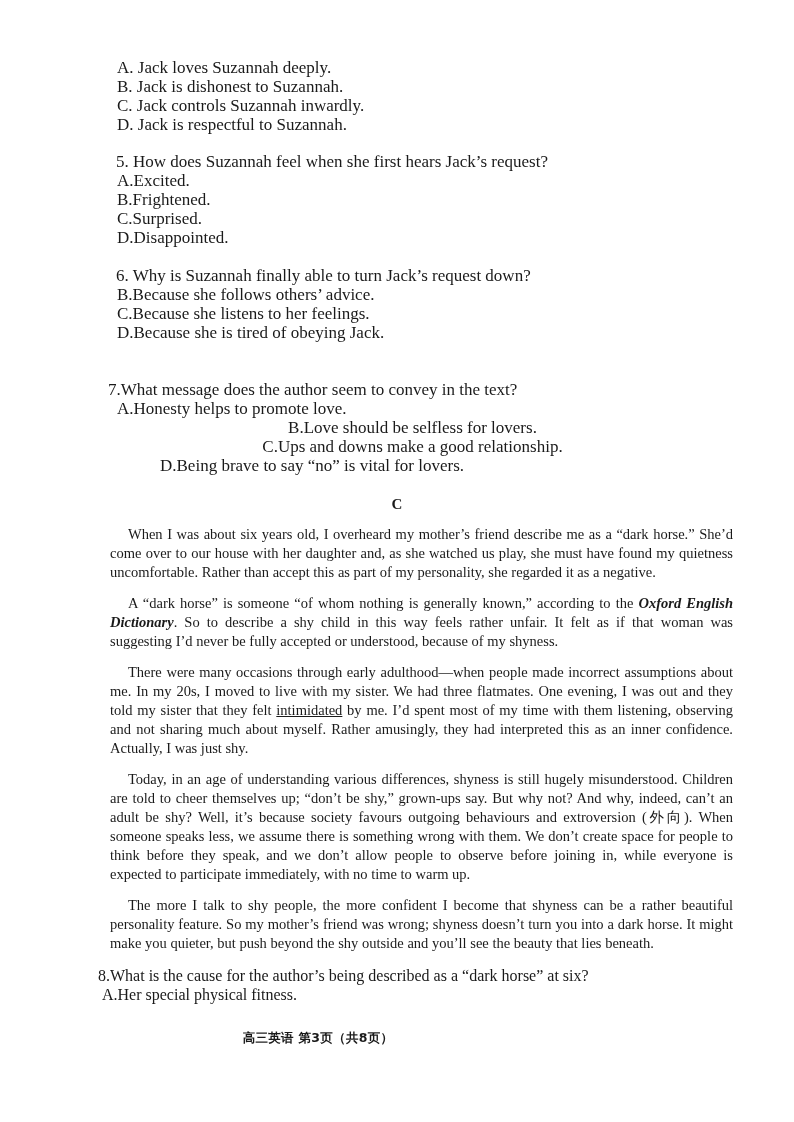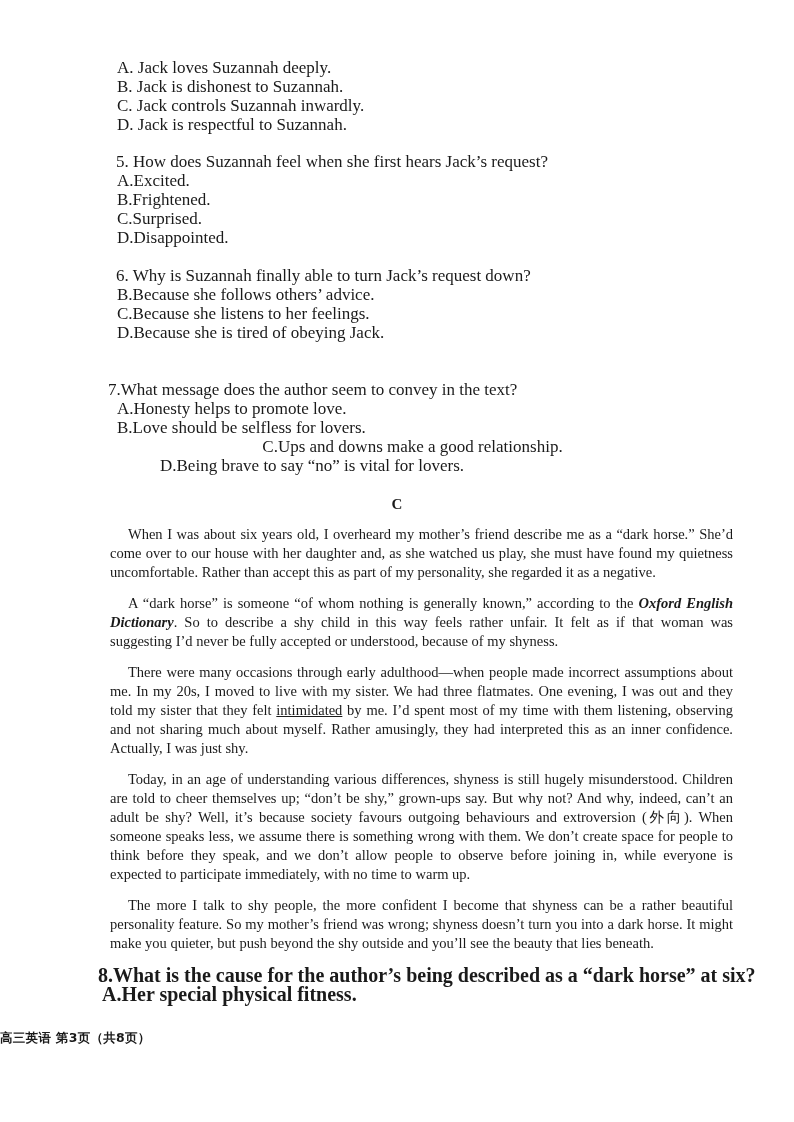--- a/index.html
+++ b/index.html
@@ -17,25 +17,25 @@
       font-size: 15px; font-weight: bold; line-height: 19px;
     }
     .passage {
       position: absolute; left: 98px; top: 513px; width: 647px;
       font-size: 14.5px; line-height: 19px; text-align: justify;
     }
     .passage p { margin: 12px; text-indent: 18px; text-align: justify; }
     .u { text-decoration: underline; }
     .bi { font-style: italic; font-weight: bold; }
     .footer {
-      position: absolute; left: 0; width: 636px; top: 1030px; 
+      position: absolute; left: 0; width: 636px; top: 1030px; text-align: center;
       font-family: "DejaVu Sans", sans-serif; font-size: 12.5px; font-weight: bold;
       letter-spacing: 0.3px;
     }
-    .q8 { position: absolute; left: 98px; top: 966px; font-size: 20px; line-height: 19px; font-weight: bold; }
+    .q8 { position: absolute; left: 98px; top: 966px; font-size: 16px; line-height: 19px; }
     .q8 p { margin: 0; white-space: nowrap; }
     .q8 .opt { padding-left: 4px; }
   </style>
 </head>
 <body>
 
 <div class="page">
 
   <div class="q-block" style="top:58px;">
     <p class="opt">A. Jack loves Suzannah deeply.</p>
@@ -55,21 +55,21 @@
   <div class="q-block" style="top:266px; left:116px;">
     <p class="stem">6. Why is Suzannah finally able to turn Jack’s request down?</p>
     <p class="opt">B.Because she follows others’ advice.</p>
     <p class="opt">C.Because she listens to her feelings.</p>
     <p class="opt">D.Because she is tired of obeying Jack.</p>
   </div>
 
   <div class="q-block" style="top:380px; left:108px;">
     <p class="stem">7.What message does the author seem to convey in the text?</p>
     <p class="opt" style="padding-left:8px;">A.Honesty helps to promote love.</p>
-    <p class="opt" style="padding-left:8px;">B.Love should be selfless for lovers.</p>
+    <p class="opt" style="padding-left:8px;text-align:center;">B.Love should be selfless for lovers.</p>
     <p class="opt" style="padding-left:8px;text-align:center;">C.Ups and downs make a good relationship.</p>
     <p class="opt" style="padding-left:8px;margin-left:44px;">D.Being brave to say “no” is vital for lovers.</p>
   </div>
 
   <div class="section-title">C</div>
 
   <div class="passage">
     <p>When I was about six years old, I overheard my mother’s friend describe me as a “dark horse.” She’d come over to our house with her daughter and, as she watched us play, she must have found my quietness uncomfortable. Rather than accept this as part of my personality, she regarded it as a negative.</p>
     <p><span>A “dark horse” is someone “of whom nothing is generally known,” according to the </span><span class="bi">Oxford English Dictionary</span><span>. So to describe a shy child in this way feels rather unfair. It felt as if that woman was suggesting I’d never be fully accepted or understood, because of my shyness.</span></p>
     <p><span>There were many occasions through early adulthood—when people made incorrect assumptions about me. In my 20s, I moved to live with my sister. We had three flatmates. One evening, I was out and they told my sister that they felt </span><span class="u">intimidated</span><span> by me. I’d spent most of my time with them listening, observing and not sharing much about myself. Rather amusingly, they had interpreted this as an inner confidence. Actually, I was just shy.</span></p>

